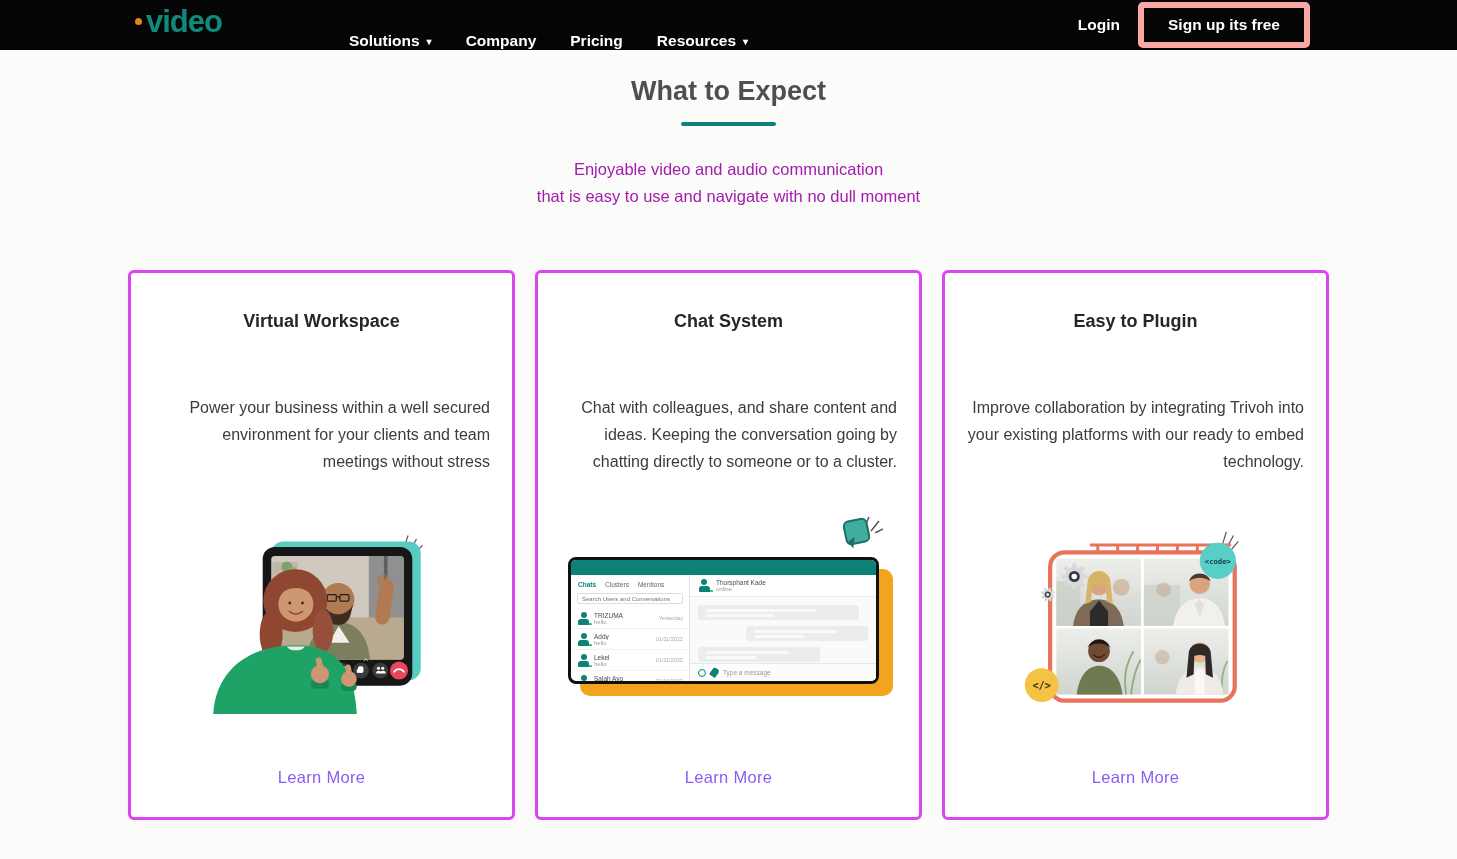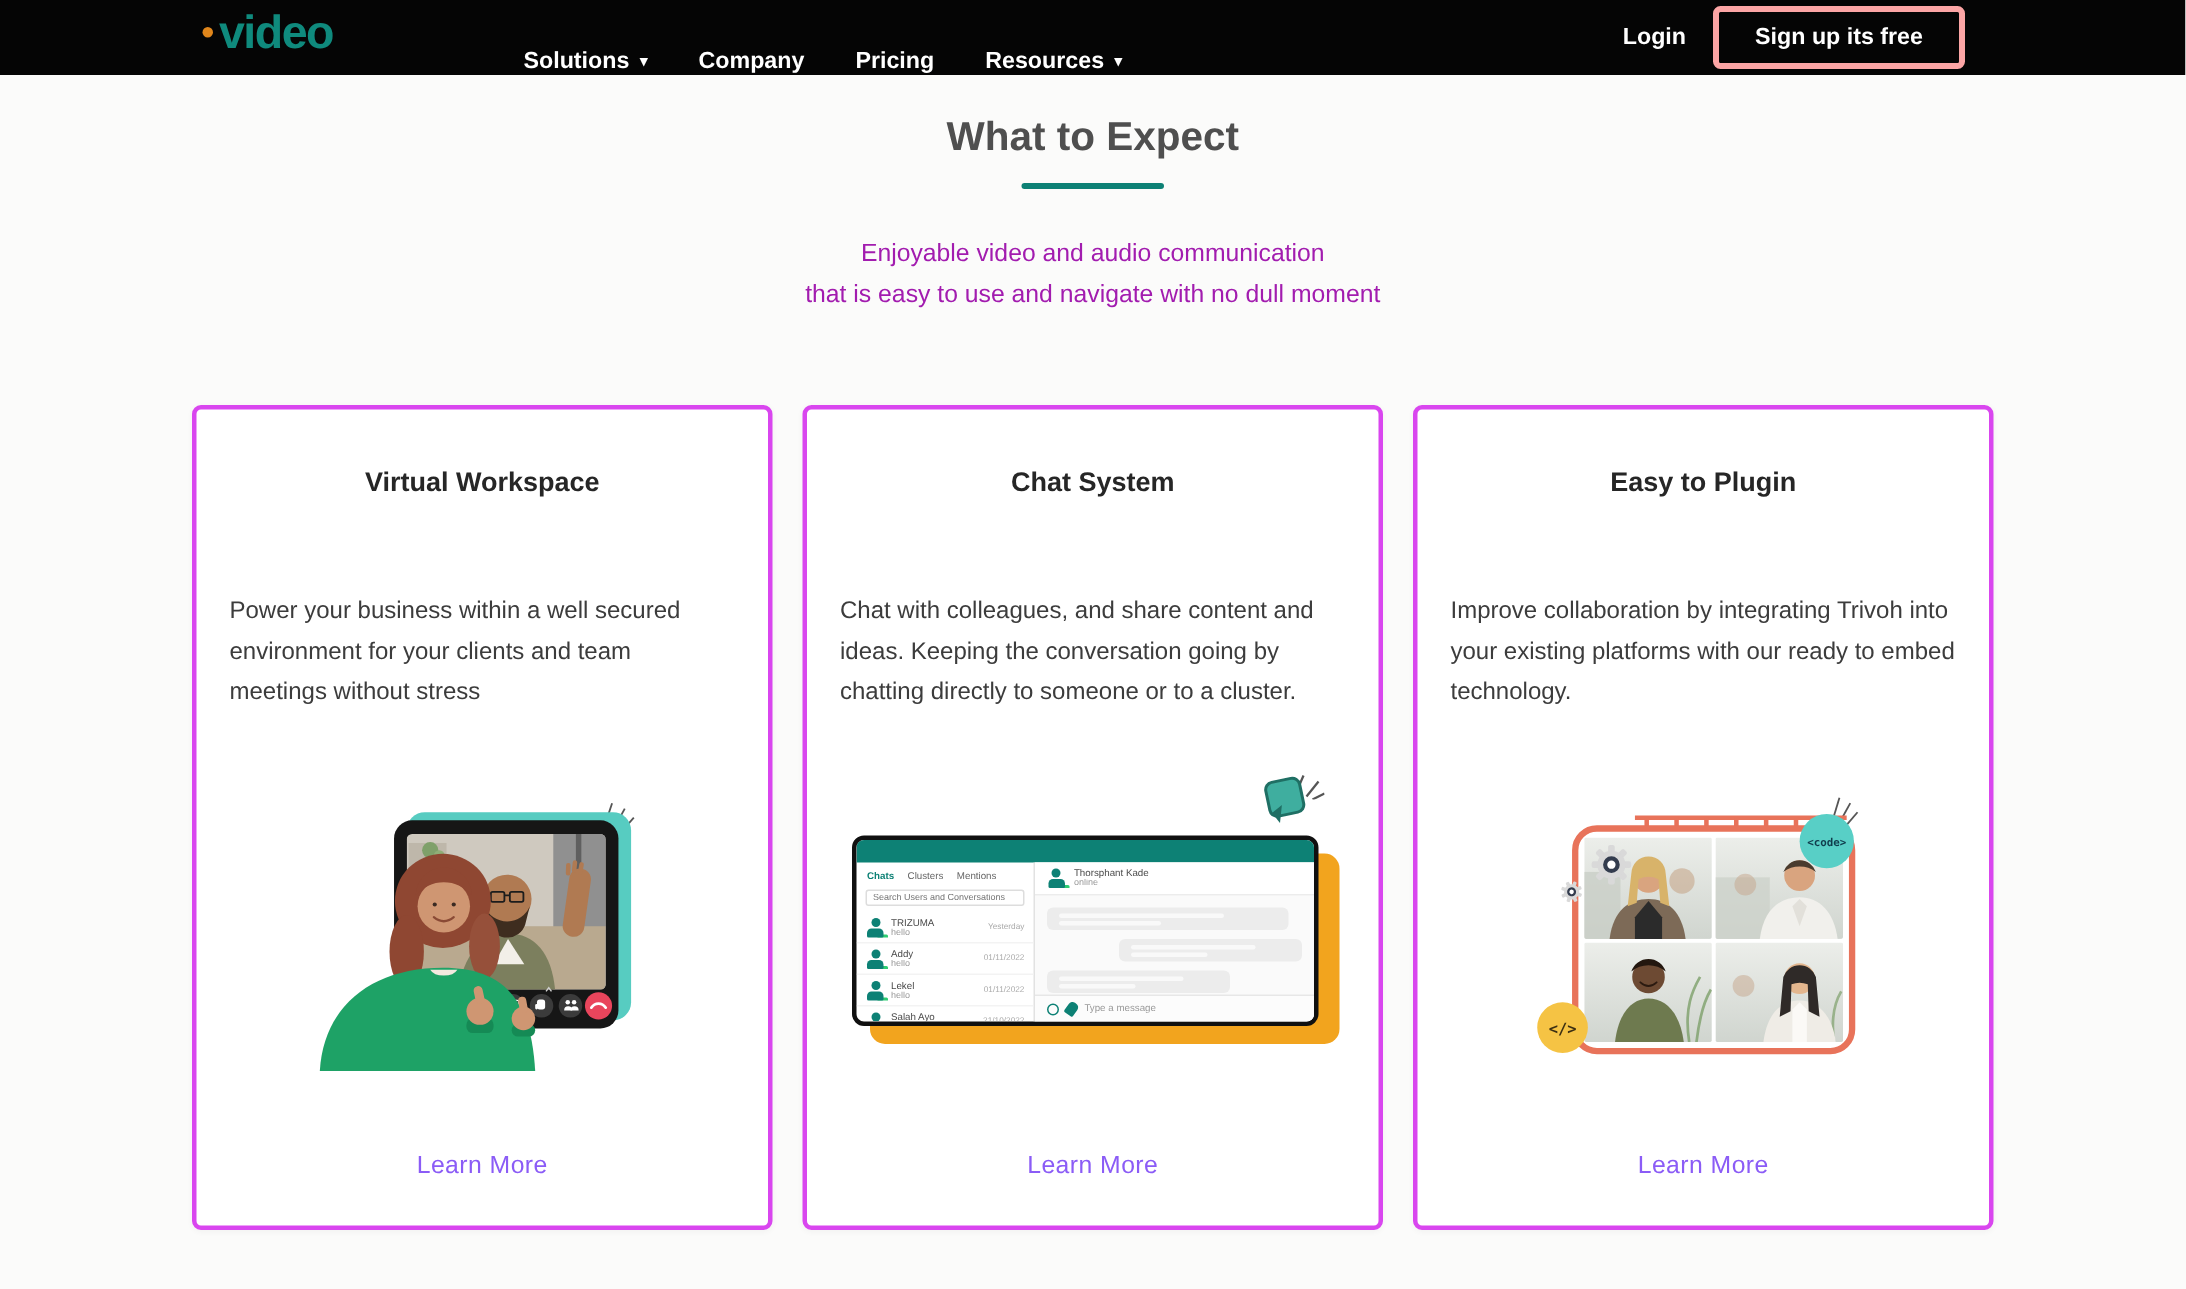--- a/index.html
+++ b/index.html
@@ -13,39 +13,39 @@
   .logo::before { content:""; position:absolute; left:-11px; top:14px; width:7px; height:7px;
                   border-radius:50%; background:#E0861B; }
   .nav-links { position:absolute; left:349px; top:0; height:50px; display:flex;
                align-items:flex-end; gap:34px; }
   .nav-item { color:#fff; font-size:15.5px; font-weight:700; cursor:pointer;
               display:flex; align-items:center; gap:7px; }
   .caret { font-size:10px; color:#fff; }
   .nav-right { position:absolute; right:147px; top:0; height:50px; display:flex;
                align-items:center; gap:18px; }
   .login { color:#fff; font-size:15.5px; font-weight:700; cursor:pointer; }
-  .signup-btn { background:transparent; border:4px solid #fca5a5; border-radius:5px;
+  .signup-btn { background:transparent; border:6px solid #fca5a5; border-radius:5px;
                 color:#fff; font-size:15.5px; font-weight:700; padding:8px 24px;
                 font-family:inherit; cursor:pointer; }
 
   
   .hero { text-align:center; padding-top:24px; }
   .hero h1 { font-size:27px; font-weight:800; color:#4f4f4f; line-height:34px; }
   .hero-underline { width:95px; height:4px; background:#0D8175; border-radius:2px;
                     margin:14px auto 0; }
   .hero-sub { margin-top:30px; font-size:16.5px; line-height:27px; color:#a21caf; }
 
   
   .cards { display:flex; justify-content:center; gap:20px; margin-top:60px; }
   .card { width:387px; height:550px; background:#fff; border:3px solid #d946ef;
           border-radius:6px; box-shadow:0 1px 4px rgba(0,0,0,.04);
           display:flex; flex-direction:column; align-items:center;
           padding:38px 22px 30px;gap:48px; }
   .card h3 { font-size:18px; font-weight:800; color:#262626; margin-bottom:14px; }
-  .card p  { font-size:16px; line-height:27px; color:#3c3c3c; text-align:left; }
+  .card p  { font-size:16px; line-height:27px; color:#3c3c3c; text-align:right; }
   .figure { position:relative; width:100%; flex:1; margin-top:4px; }
   .cta { color:#8b5cf6; font-weight:400; font-size:16.5px; letter-spacing:.3px;
          cursor:pointer; margin-top:6px; }
 
   .fig-svg { position:absolute; inset:0; width:100%; height:100%; }
 
   
   .chat-shadow { position:absolute; left:20px; top:42px; right:4px; bottom:18px;
                  background:#F2A41E; border-radius:10px; }
   .chat-window { position:absolute; left:8px; top:30px; right:18px; bottom:30px;

